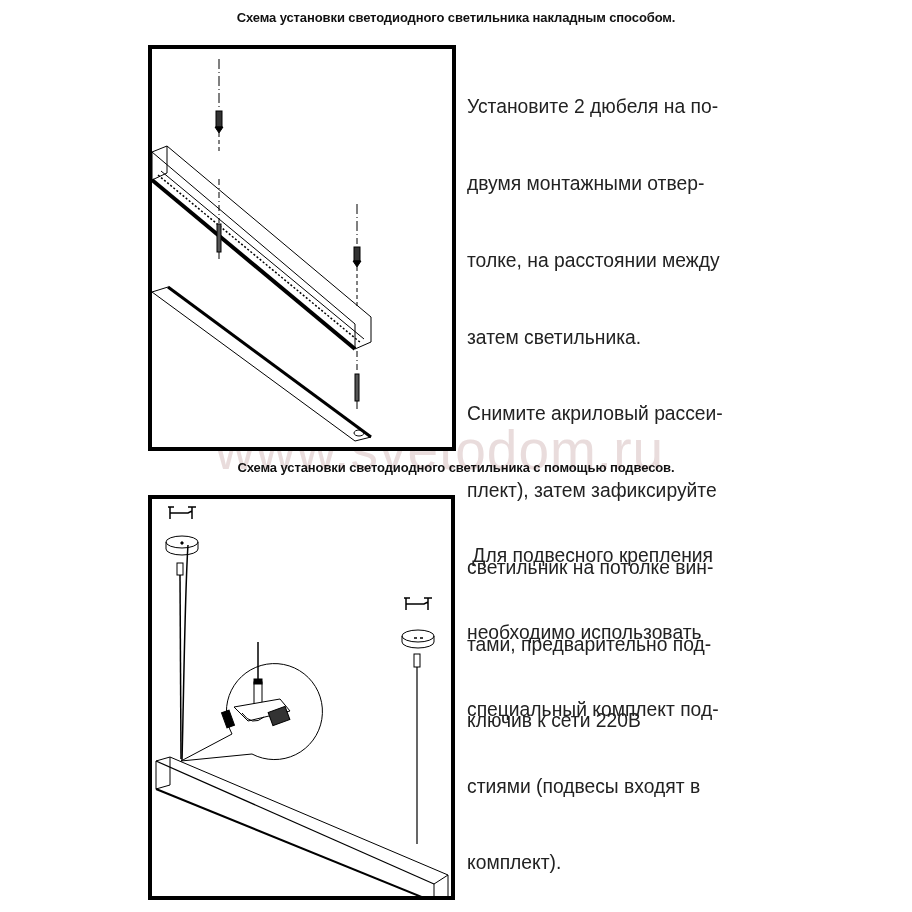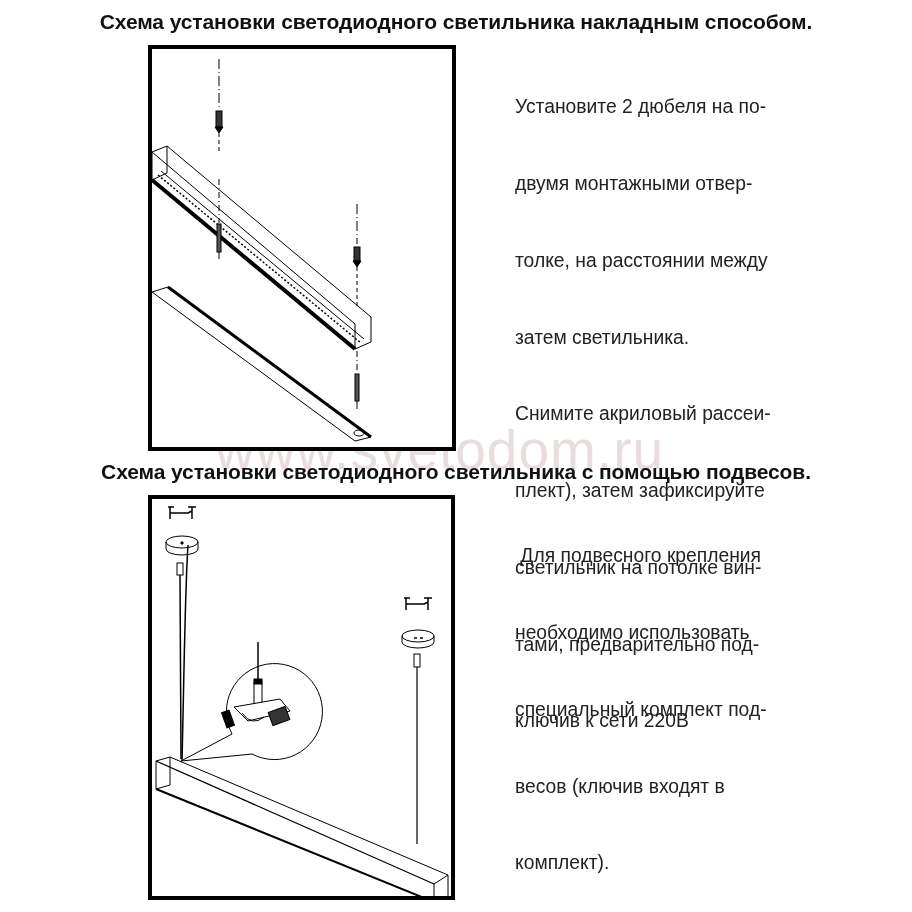--- a/index.html
+++ b/index.html
@@ -1,27 +1,27 @@
 <!DOCTYPE html>
 <html><head>
   <meta charset="utf-8">
   <style>
     html, body { margin: 0; padding: 0; background: #ffffff; }
     body { width: 912px; height: 912px; position: relative; overflow: hidden; font-family: "Liberation Sans", sans-serif; color: #111; }
-    .heading { position: absolute; left: 0; width: 912px; text-align: center; font-weight: bold; font-size: 21px; color: #111; letter-spacing: -0.1px; white-space: nowrap; }
+    .heading { position: absolute; left: 0; width: 912px; text-align: center; font-weight: bold; font-size: 13px; color: #111; letter-spacing: -0.1px; white-space: nowrap; }
     #h1 { top: 10px; left: 0; }
     #h2 { top: 460px; }
     .frame { position: absolute; border: 4px solid #000; background: #fff; box-sizing: border-box; }
     #frame1 { left: 148px; top: 45px; width: 308px; height: 406px; }
     #frame2 { left: 148px; top: 495px; width: 307px; height: 405px; }
     .frame svg { position: absolute; left: 0; top: 0; width: 100%; height: 100%; }
     .text-block { position: absolute; left: 467px; font-size: 19.3px; line-height: 25.6px; color: #222; white-space: pre; }
     #text1 { top: 43px; }
     #text2 { top: 492px; }
-    .text-block .line { display: block; height: 25.6px; margin-left: 48px; }
+    .text-block .line { display: block; height: 25.6px; }
     .watermark { position: absolute; left: 215px; top: 420px; font-size: 55px; color: #e9dcdc; font-weight: normal; letter-spacing: 1px; z-index: 0; pointer-events: none; white-space: nowrap; line-height: 60px; }
     .heading, .frame, .text-block { z-index: 1; }
   </style>
 </head>
 <body>
 
 <div class="watermark">www.svetodom.ru</div>
 
 <div class="heading" id="h1">Схема установки светодиодного светильника накладным способом.</div>
 
@@ -144,21 +144,21 @@
         <line x1="282" y1="385" x2="296" y2="376"></line>
       </g>
     </g>
   </svg>
 </div>
 
 <div class="text-block" id="text2">
   <span class="line"> Для подвесного крепления</span>
   <span class="line">необходимо использовать</span>
   <span class="line">специальный комплект под-</span>
-  <span class="line">весов (ключив входят в</span>
+  <span class="line">стиями (подвесы входят в</span>
   <span class="line">комплект).</span>
   
   
   
   
   
   
   
   
   

